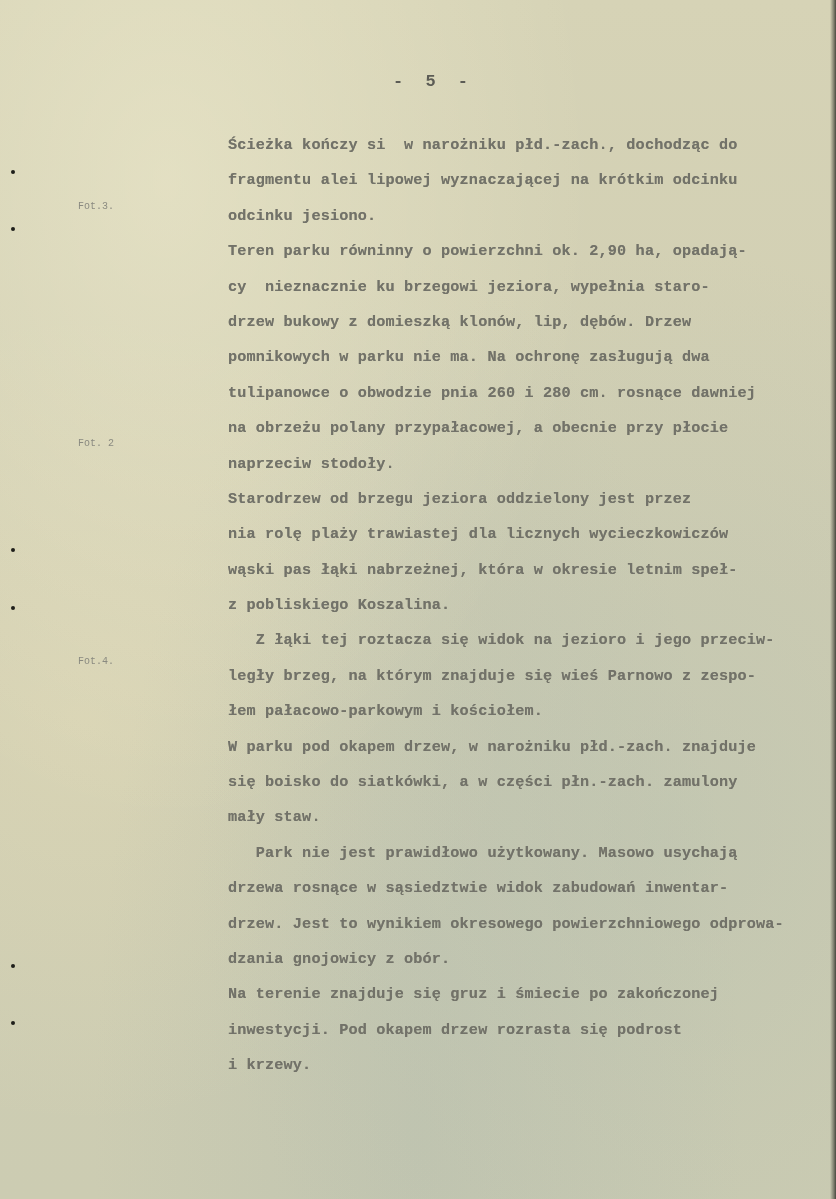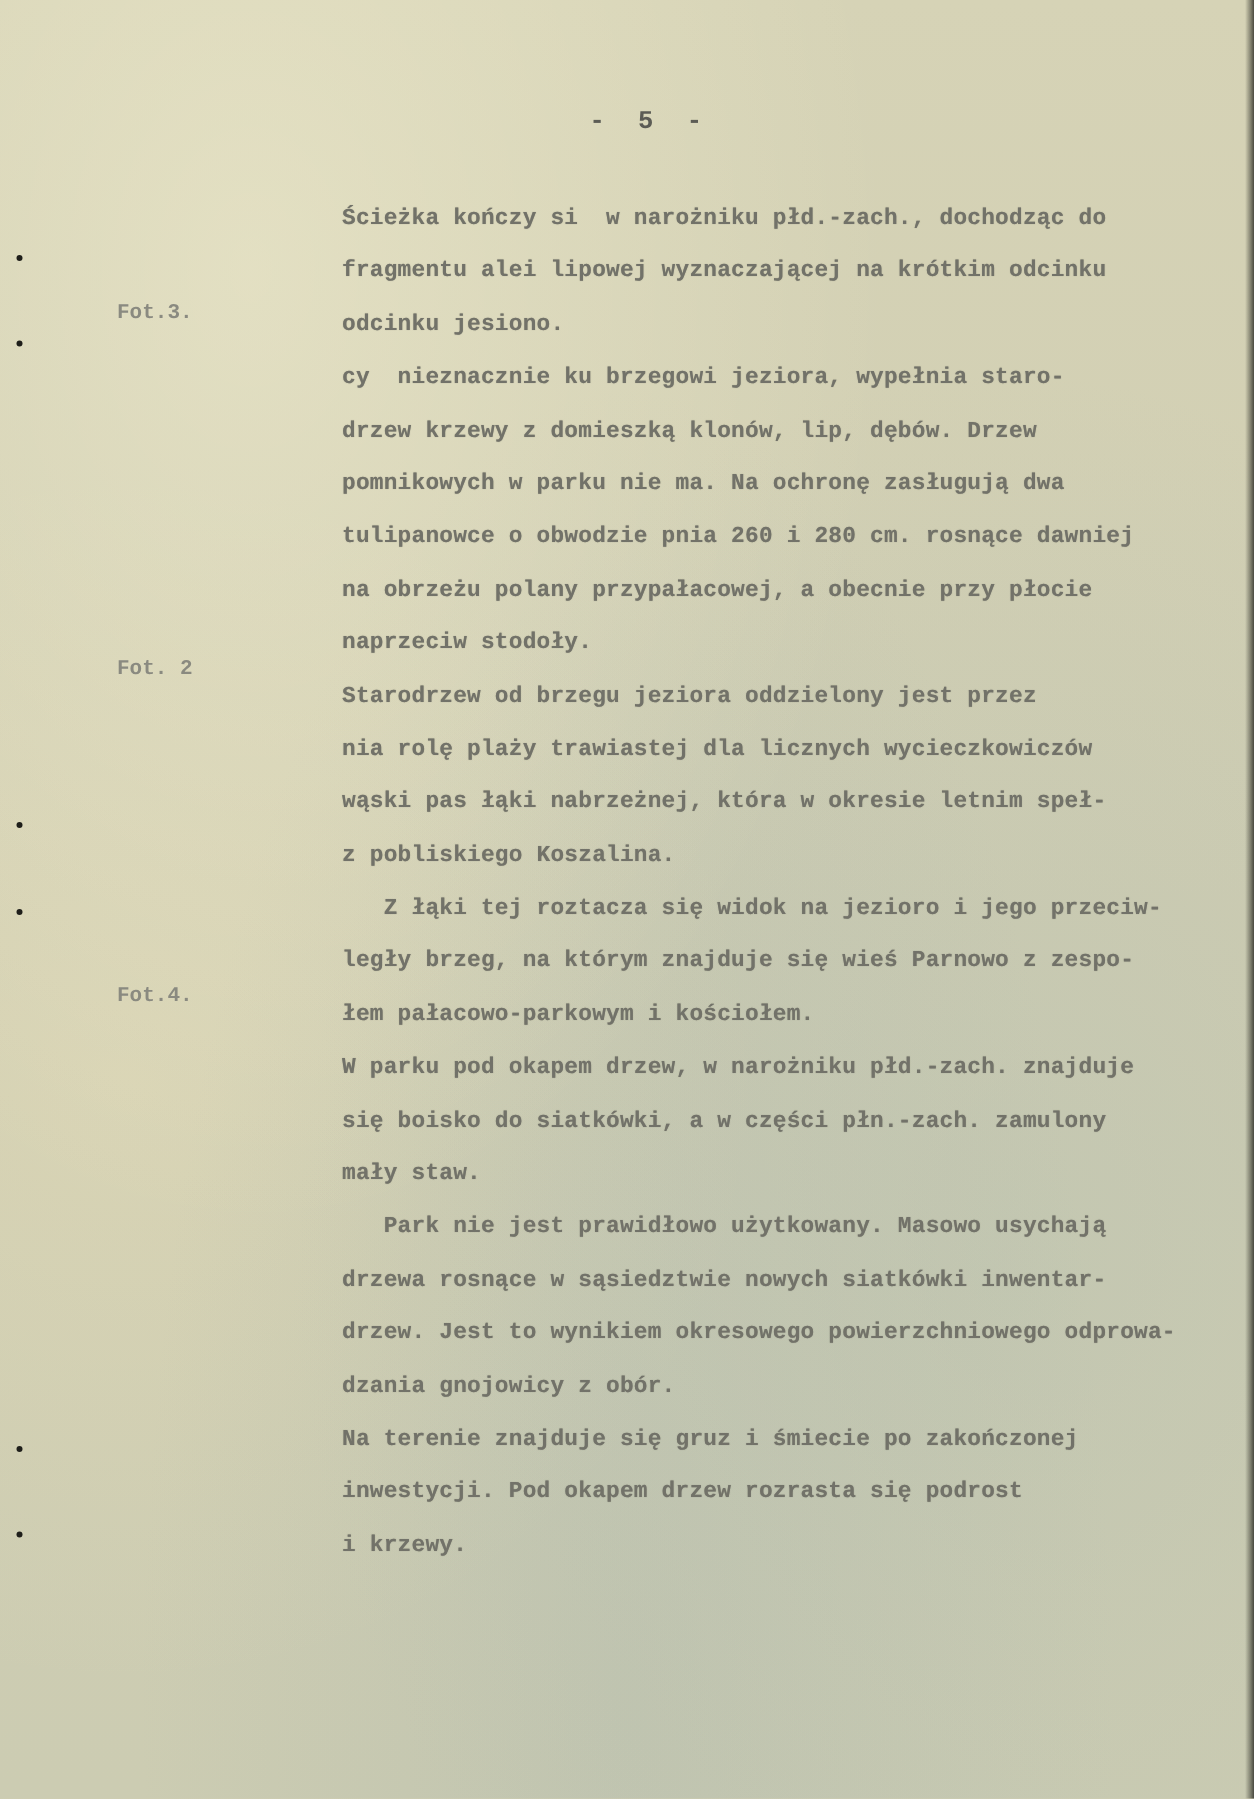--- a/index.html
+++ b/index.html
@@ -54,22 +54,22 @@
       font-size: 15.2px;
       font-weight: bold;
       white-space: pre;
       letter-spacing: 0.15px;
       color: #727269;
       text-shadow: 0 0 0.6px rgba(90,90,80,0.5);
     }
     .margin-note {
       position: absolute;
       left: 78px;
-      font-size: 14px;
-      font-weight: bold;
+      font-size: 10px;
+      font-weight: normal;
       color: #8a8a80;
       white-space: pre;
     }
     .hole-dot {
       position: absolute;
       left: 11px;
       width: 4px;
       height: 4px;
       border-radius: 50%;
       background: #1e1e1a;
@@ -92,38 +92,39 @@
   <div class="page-number">- 5 -</div>
 
   <div class="margin-note" style="top:201px">Fot.3.</div>
   <div class="margin-note" style="top:438px">Fot. 2</div>
   <div class="margin-note" style="top:656px">Fot.4.</div>
 
   <div class="body-text">
     <div class="line">Ścieżka kończy si  w narożniku płd.-zach., dochodząc do</div>
     <div class="line">fragmentu alei lipowej wyznaczającej na krótkim odcinku</div>
     <div class="line">odcinku jesiono.</div>
+    <div class="line">Teren parku równinny o powierzchni ok. 2,90 ha, opadają-</div>
     <div class="line">cy  nieznacznie ku brzegowi jeziora, wypełnia staro-</div>
-    <div class="line">drzew krzewy z domieszką klonów, lip, dębów. Drzew</div>
+    <div class="line">drzew bukowy z domieszką klonów, lip, dębów. Drzew</div>
     <div class="line">pomnikowych w parku nie ma. Na ochronę zasługują dwa</div>
     <div class="line">tulipanowce o obwodzie pnia 260 i 280 cm. rosnące dawniej</div>
     <div class="line">na obrzeżu polany przypałacowej, a obecnie przy płocie</div>
     <div class="line">naprzeciw stodoły.</div>
     <div class="line">Starodrzew od brzegu jeziora oddzielony jest przez</div>
     <div class="line">nia rolę plaży trawiastej dla licznych wycieczkowiczów</div>
     <div class="line">wąski pas łąki nabrzeżnej, która w okresie letnim speł-</div>
     <div class="line">z pobliskiego Koszalina.</div>
     <div class="line">   Z łąki tej roztacza się widok na jezioro i jego przeciw-</div>
     <div class="line">legły brzeg, na którym znajduje się wieś Parnowo z zespo-</div>
     <div class="line">łem pałacowo-parkowym i kościołem.</div>
     <div class="line">W parku pod okapem drzew, w narożniku płd.-zach. znajduje</div>
     <div class="line">się boisko do siatkówki, a w części płn.-zach. zamulony</div>
     <div class="line">mały staw.</div>
     <div class="line">   Park nie jest prawidłowo użytkowany. Masowo usychają</div>
-    <div class="line">drzewa rosnące w sąsiedztwie nowych siatkówki inwentar-</div>
+    <div class="line">drzewa rosnące w sąsiedztwie widok zabudowań inwentar-</div>
     <div class="line">drzew. Jest to wynikiem okresowego powierzchniowego odprowa-</div>
     <div class="line">dzania gnojowicy z obór.</div>
     <div class="line">Na terenie znajduje się gruz i śmiecie po zakończonej</div>
     <div class="line">inwestycji. Pod okapem drzew rozrasta się podrost</div>
     <div class="line">i krzewy.</div>
   </div>
 
 </div>
 
 </body></html>

